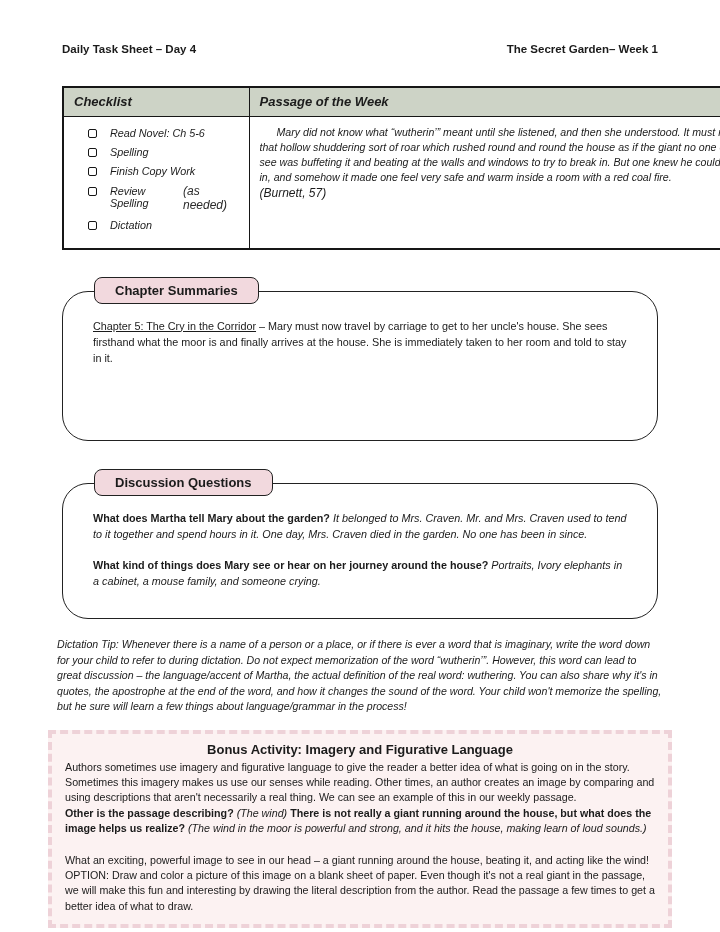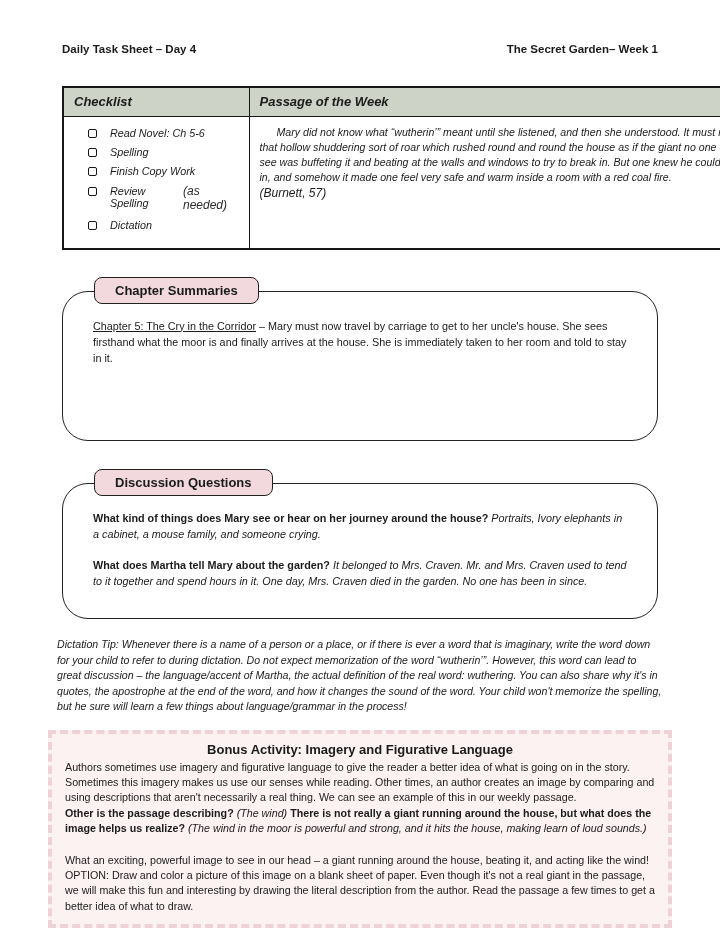--- a/index.html
+++ b/index.html
@@ -186,26 +186,26 @@
     <div class="bubble-label">Chapter Summaries</div>
     <p class="chapter-par">
       <span class="chapter-title">Chapter 5: The Cry in the Corridor</span>
       <span>– Mary must now travel by carriage to get to her uncle's house. She sees firsthand what the moor is and finally arrives at the house. She is immediately taken to her room and told to stay in it.</span>
     </p>
   </div>
 
   <div class="bubble-section section-discussion">
     <div class="bubble-label">Discussion Questions</div>
     <p class="qa-par">
+      <span class="qa-q">What does Martha tell Mary about the garden?</span>
+      <span class="qa-a">It belonged to Mrs. Craven. Mr. and Mrs. Craven used to tend to it together and spend hours in it. One day, Mrs. Craven died in the garden. No one has been in since.</span>
+    </p>
+    <p class="qa-par">
       <span class="qa-q">What kind of things does Mary see or hear on her journey around the house?</span>
       <span class="qa-a">Portraits, Ivory elephants in a cabinet, a mouse family, and someone crying.</span>
-    </p>
-    <p class="qa-par">
-      <span class="qa-q">What does Martha tell Mary about the garden?</span>
-      <span class="qa-a">It belonged to Mrs. Craven. Mr. and Mrs. Craven used to tend to it together and spend hours in it. One day, Mrs. Craven died in the garden. No one has been in since.</span>
     </p>
   </div>
 
   <p class="dictation-tip">Dictation Tip: Whenever there is a name of a person or a place, or if there is ever a word that is imaginary, write the word down for your child to refer to during dictation. Do not expect memorization of the word “wutherin’”. However, this word can lead to great discussion – the language/accent of Martha, the actual definition of the real word: wuthering. You can also share why it's in quotes, the apostrophe at the end of the word, and how it changes the sound of the word. Your child won't memorize the spelling, but he sure will learn a few things about language/grammar in the process!</p>
 
   <div class="bonus-box">
     <div class="bonus-title">Bonus Activity: Imagery and Figurative Language</div>
     <div class="bonus-par">
       <span>Authors sometimes use imagery and figurative language to give the reader a better idea of what is going on in the story. Sometimes this imagery makes us use our senses while reading. Other times, an author creates an image by comparing and using descriptions that aren't necessarily a real thing. We can see an example of this in our weekly passage.</span><br>
       <span class="bonus-bold">Other is the passage describing?</span>

